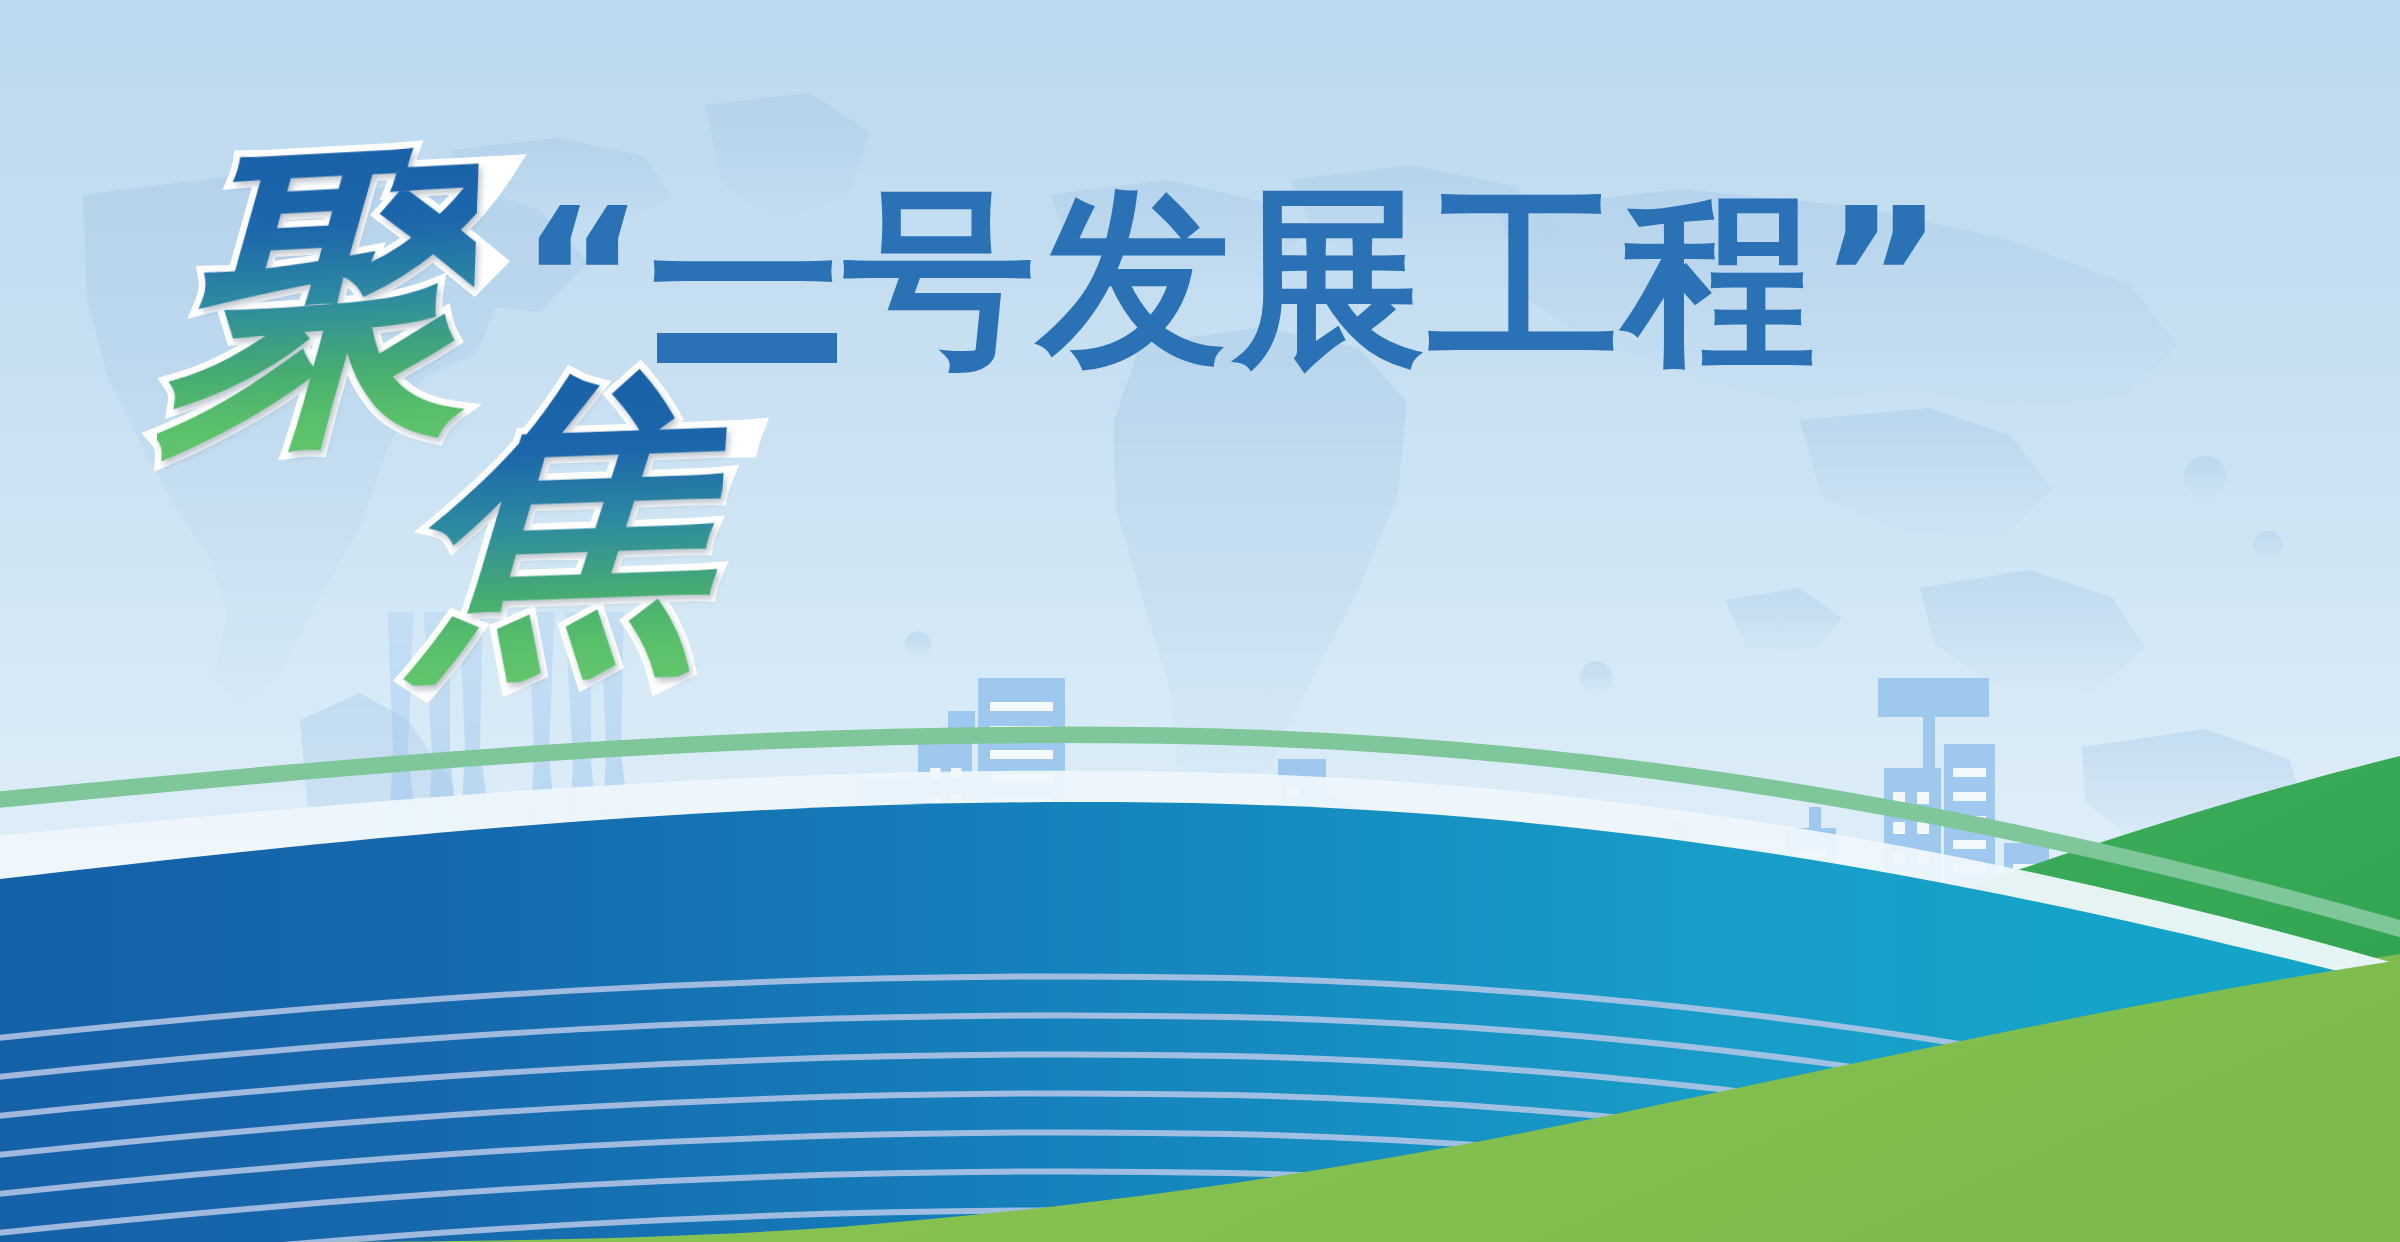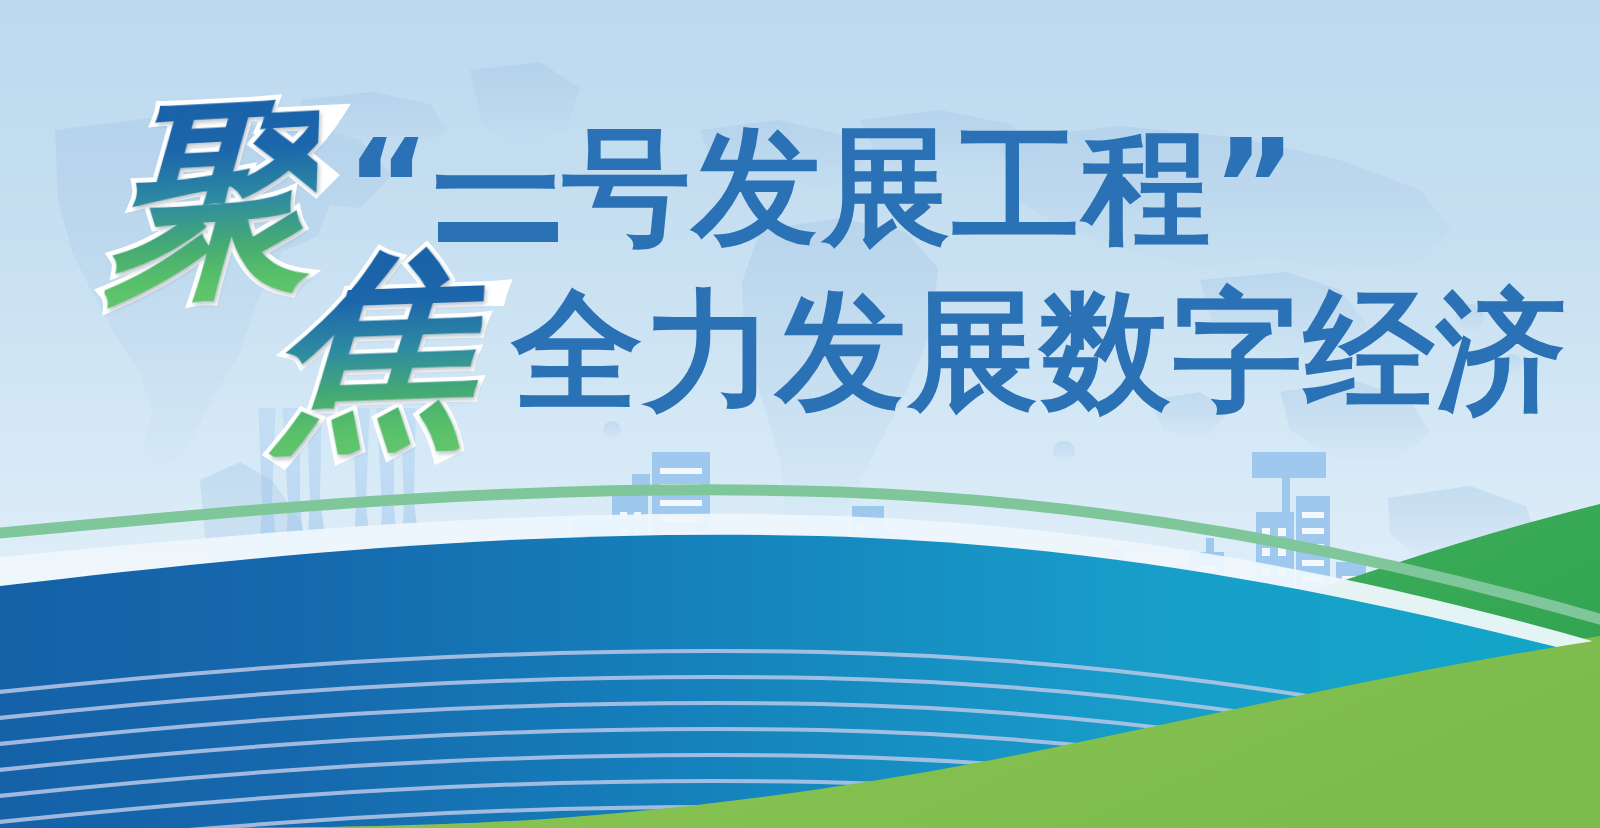--- a/index.html
+++ b/index.html
@@ -418,16 +418,15 @@
 
     <span class="callig-halo halo-ju">聚</span>
     <span class="callig callig-ju">聚</span>
 
     <span class="callig-halo halo-jiao">焦</span>
     <span class="callig callig-jiao">焦</span>
 
     <div class="quote-bar"></div>
 
     <div class="title-line title-line-1">“一号发展工程”</div>
-    <div class="title-line title-line-2">全力发展数字经济</div>
   </div>
 
 </div>
 
 </body></html>

